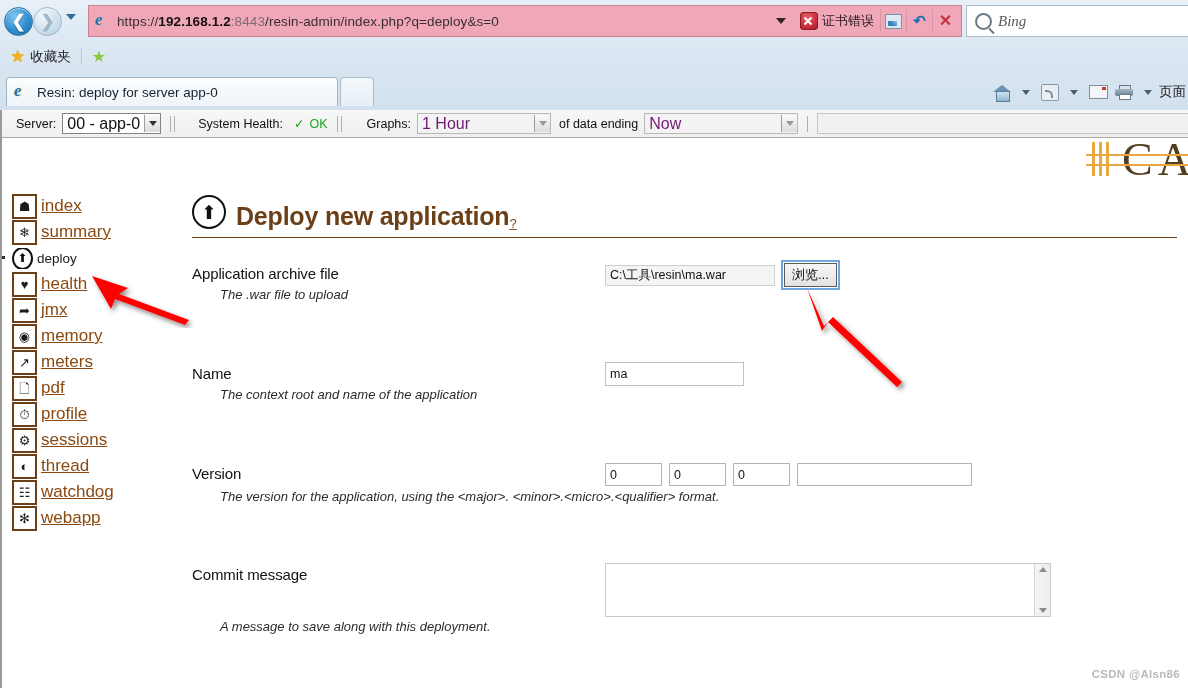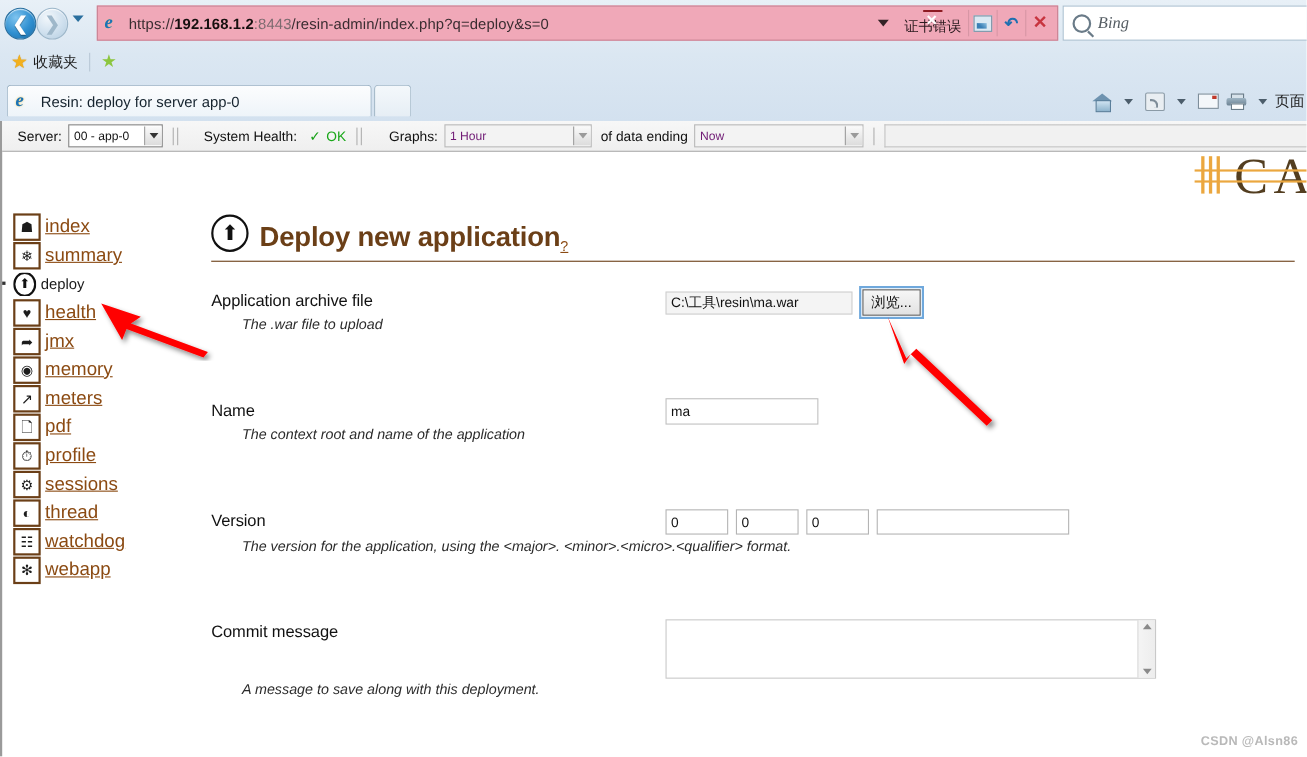--- a/index.html
+++ b/index.html
@@ -81,21 +81,21 @@
     position: absolute; right: 3px; top: 3px; height: 24px;
     display: flex; align-items: center; gap: 0px;
   }
   .addr-caret {
     width: 0; height: 0; margin: 0 8px 0 2px;
     border-left: 5px solid transparent; border-right: 5px solid transparent;
     border-top: 6px solid #332226;
   }
   .cert-err {
     display: flex; align-items: center; gap: 4px;
-    padding: 0 6px; height: 24px; flex-direction: column;
+    padding: 0 6px; height: 24px;
   }
   .cert-shield {
     width: 16px; height: 16px; border-radius: 3px;
     background: radial-gradient(circle at 40% 30%, #e8606a 0%, #c32a34 70%, #9c1d26 100%);
     border: 1px solid #8d1a22;
     position: relative;
   }
   .cert-shield:before, .cert-shield:after {
     content: ""; position: absolute; left: 2px; top: 6.5px;
     width: 10px; height: 2px; background: #fff;
@@ -248,21 +248,21 @@
     display: flex; align-items: center;
     font-size: 12.5px; color: #111;
   }
   .rb-label { margin-left: 14px; margin-right: 6px; white-space: nowrap; }
   .rb-select {
     height: 19px; min-width: 80px;
     background: #ffffff; border: 1px solid #848484;
     display: flex; align-items: center; justify-content: space-between;
     padding-left: 4px;
   }
-  .rb-select .v { font-size: 11px; color: #111; white-space: nowrap; padding-right: 4px; }
+  .rb-select .v { font-size: 16px; color: #111; white-space: nowrap; padding-right: 4px; }
   .rb-select .arrowbox {
     width: 15px; height: 17px; background: linear-gradient(to bottom,#fafafa,#dcdcdc);
     border-left: 1px solid #9c9c9c;
     display: flex; align-items: center; justify-content: center;
   }
   .rb-select .arrowbox i {
     width: 0; height: 0; display: block;
     border-left: 4px solid transparent; border-right: 4px solid transparent;
     border-top: 5px solid #333;
   }

